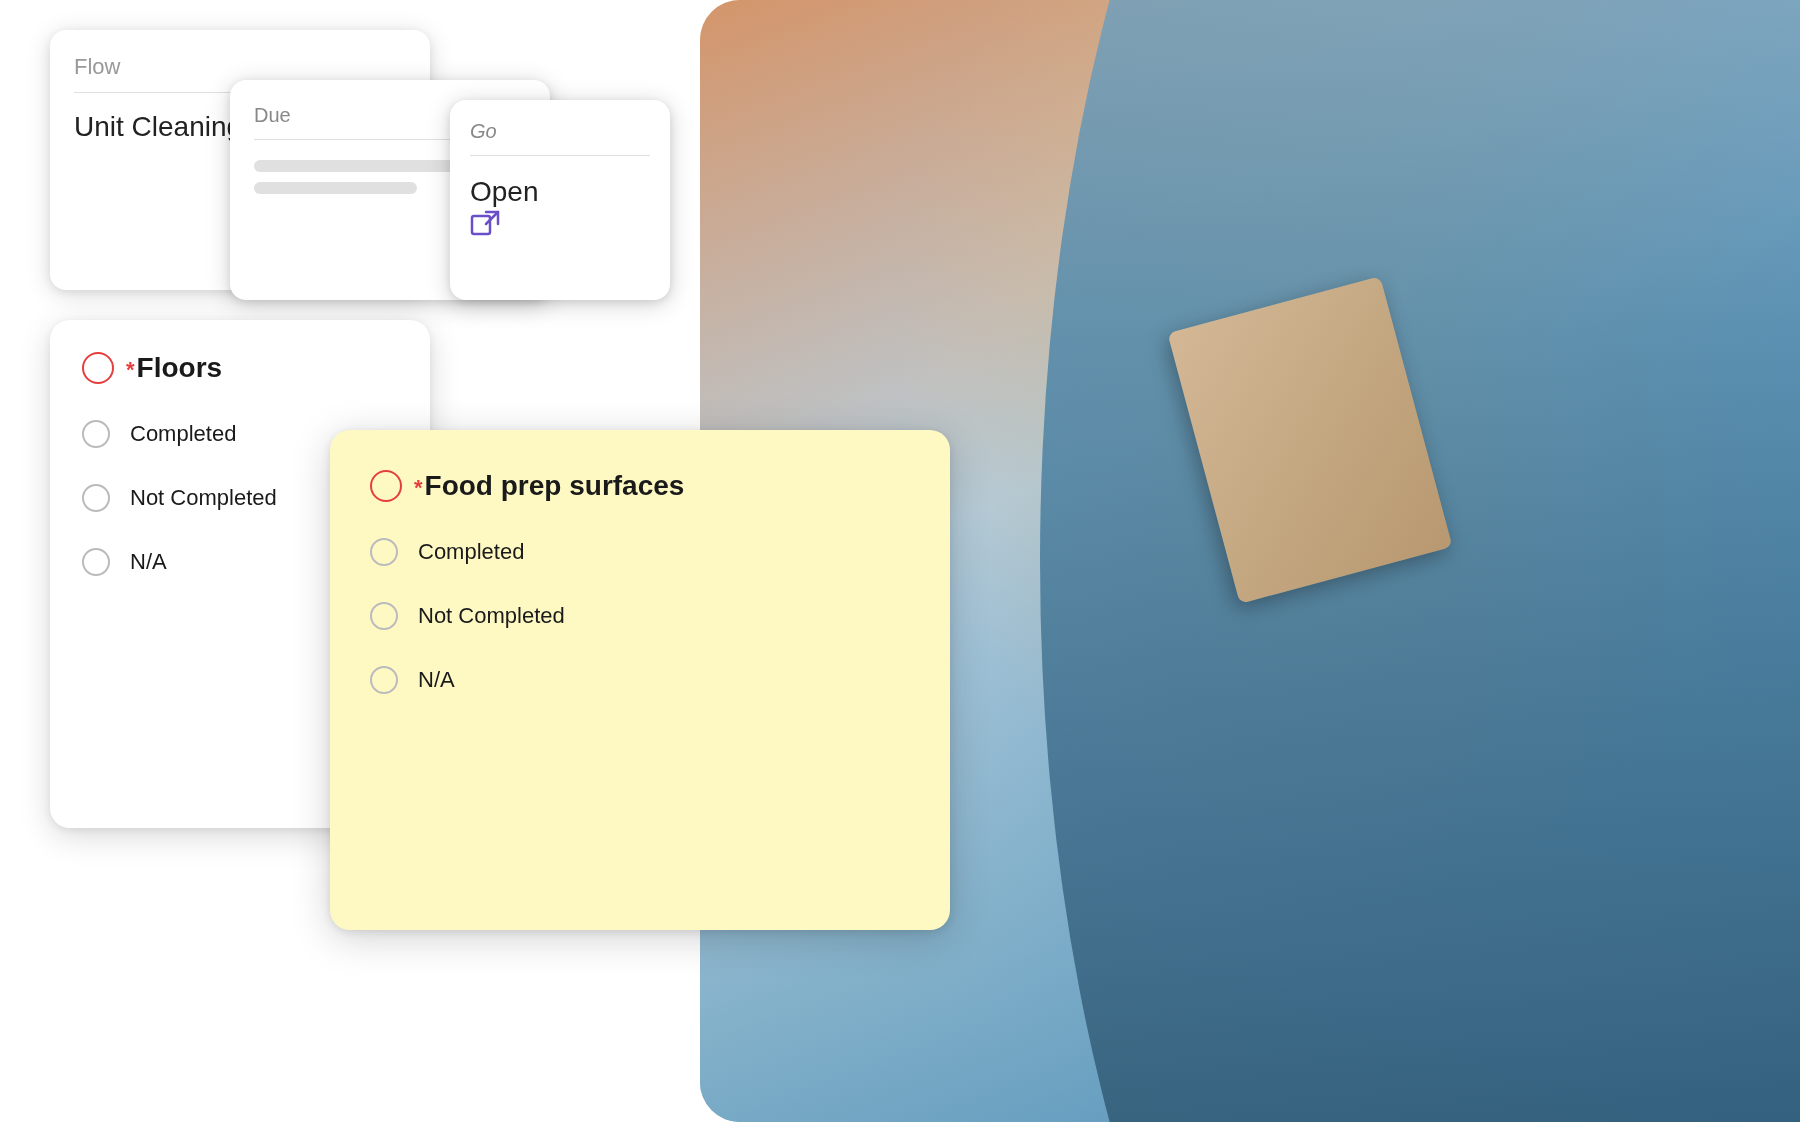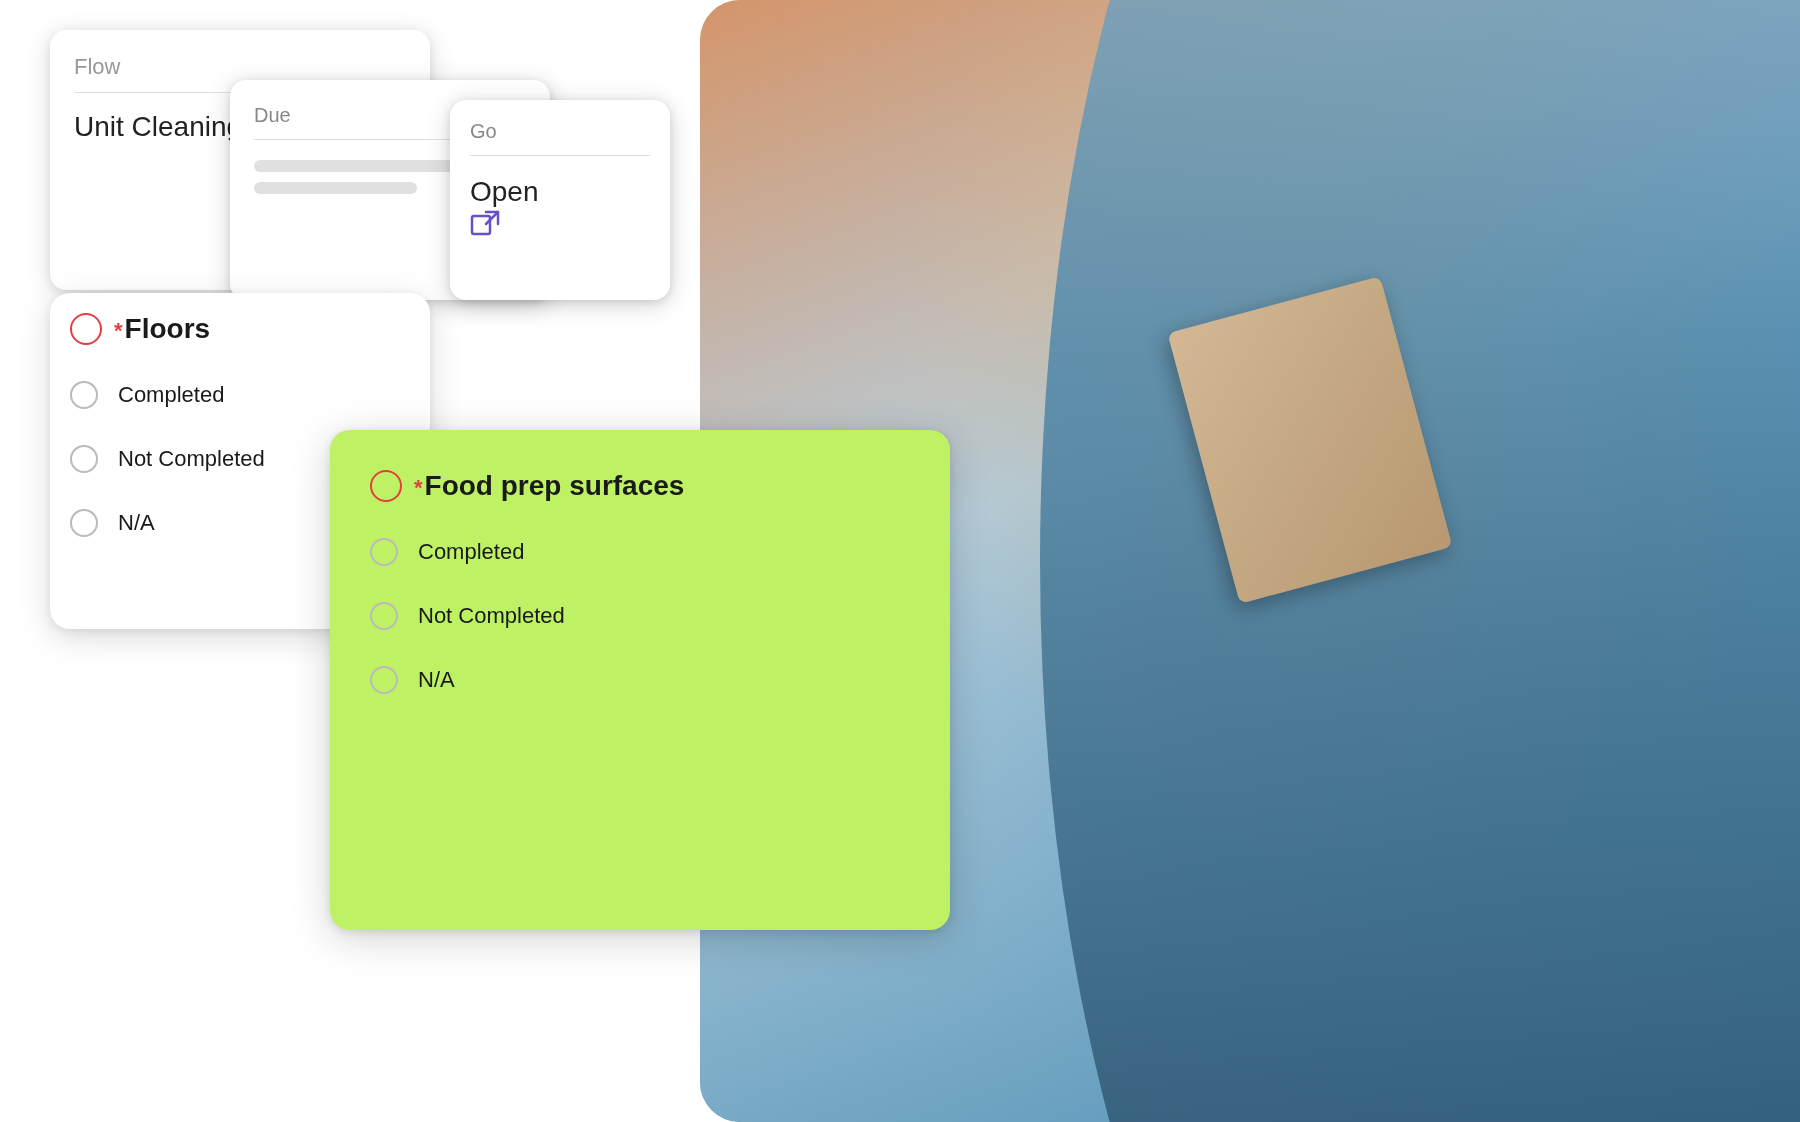--- a/index.html
+++ b/index.html
@@ -151,20 +151,21 @@
       border-radius: 16px;
       box-shadow: 0 4px 24px rgba(0,0,0,0.18), 0 2px 8px rgba(0,0,0,0.10);
       padding: 20px;
       z-index: 3;
     }
 
     .card-go .go-label {
       font-size: 20px;
       color: #888;
       margin-bottom: 12px;
+      font-style: italic;
     }
 
     .card-go .divider {
       height: 1px;
       background: #e0e0e0;
       margin-bottom: 20px;
     }
 
     .card-go .open-label {
       font-size: 28px;
@@ -180,38 +181,38 @@
 
     .external-link-icon svg {
       width: 32px;
       height: 32px;
     }
 
     
     .card-floors {
       position: absolute;
       left: 30px;
-      top: 293px;
+      top: 320px;
       width: 380px;
-      height: 336px;
+      height: 508px;
       background: #ffffff;
       border-radius: 20px;
       box-shadow: 0 8px 32px rgba(0,0,0,0.15), 0 2px 8px rgba(0,0,0,0.08);
-      padding: 20px;
+      padding: 32px;
       z-index: 4;
     }
 
     
     .card-food {
       position: absolute;
       left: 310px;
       top: 430px;
       width: 620px;
       height: 500px;
-      background: #bef264;
+      background: #fef9c3;
       border-radius: 20px;
       box-shadow: 0 8px 40px rgba(0,0,0,0.18), 0 2px 8px rgba(0,0,0,0.10);
       padding: 40px;
       z-index: 5;
     }
 
     .question-header {
       display: flex;
       align-items: center;
       gap: 12px;

